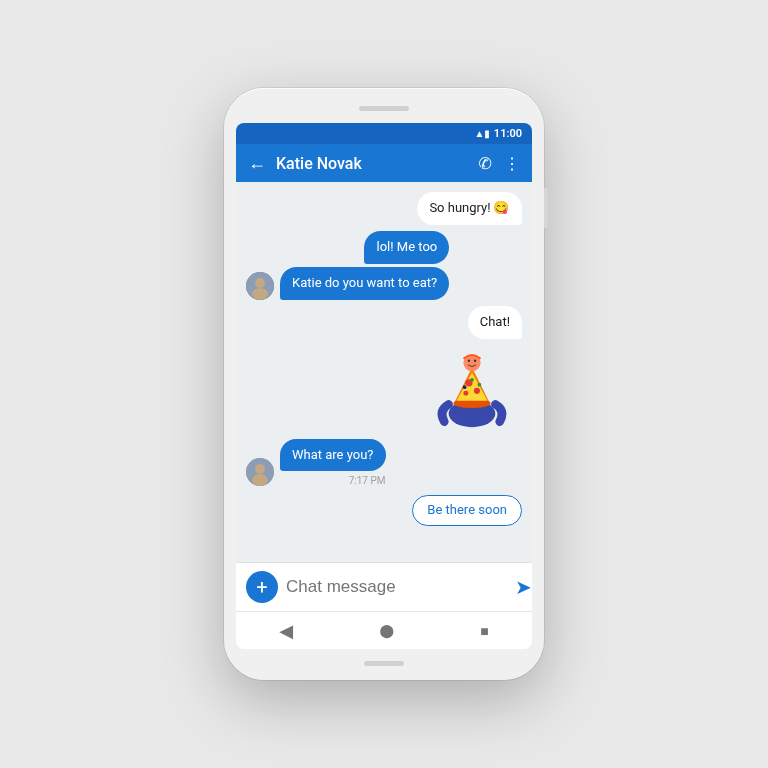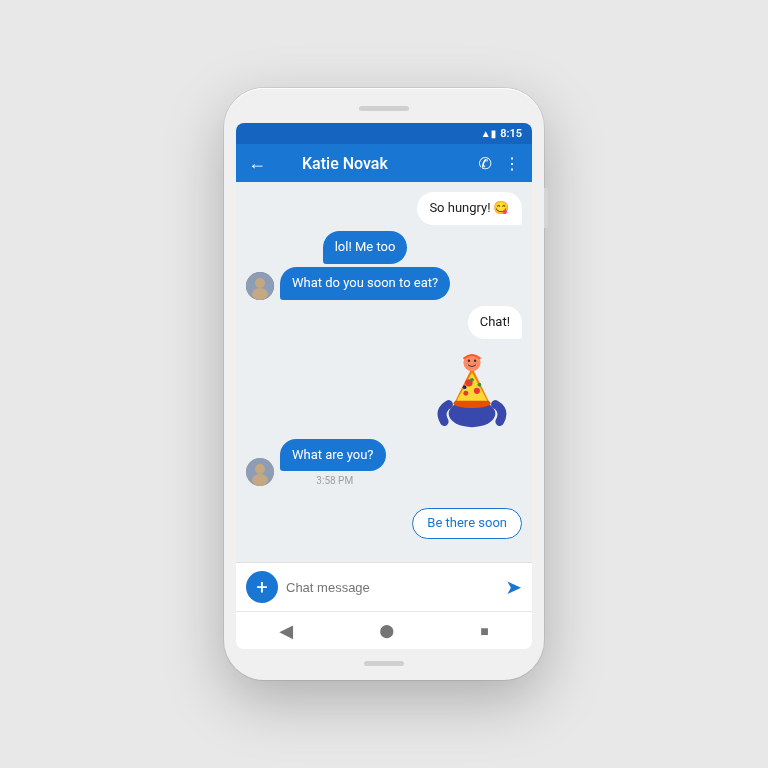--- a/index.html
+++ b/index.html
@@ -74,21 +74,20 @@
     .app-bar-back {
       color: white;
       font-size: 18px;
       cursor: pointer;
     }
     .app-bar-title {
       color: white;
       font-size: 16px;
       font-weight: 500;
       flex: 1;
-      margin-left: 26px;
     }
     .app-bar-icons {
       display: flex;
       gap: 12px;
       align-items: center;
     }
     .app-bar-icon {
       color: white;
       font-size: 16px;
       cursor: pointer;
@@ -158,42 +157,42 @@
       padding: 6px 14px;
       cursor: pointer;
     }
 
     .msg-group {
       display: flex;
       flex-direction: column;
       gap: 3px;
     }
     .msg-group.received {
-      align-items: center;
+      align-items: flex-end;
     }
 
     .timestamp {
       font-size: 10px;
       color: #9e9e9e;
       padding-left: 4px;
       margin-top: 1px;
     }
 
     .sticker-area {
       display: flex;
       justify-content: flex-end;
       padding-right: 10px;
       margin: 4px 0;
     }
 
     .suggestions-row {
       display: flex;
       justify-content: flex-end;
       gap: 24px;
-      margin-top: 16px;
+      margin-top: 3px;
     }
 
     
     .input-bar {
       background: white;
       display: flex;
       align-items: center;
       padding: 8px 10px;
       gap: 8px;
       border-top: 1px solid #e0e0e0;
@@ -209,21 +208,21 @@
       color: white;
       font-size: 20px;
       line-height: 1;
       cursor: pointer;
       flex-shrink: 0;
     }
     .chat-input {
       flex: 1;
       border: none;
       outline: none;
-      font-size: 13px;
+      font-size: 17px;
       color: #9e9e9e;
       background: transparent;
     }
     .send-btn {
       color: #1976d2;
       font-size: 20px;
       cursor: pointer;
     }
 
     
@@ -272,21 +271,21 @@
 </head>
 <body>
 
 <div class="phone-wrapper">
   <div class="phone-speaker"></div>
   <div class="phone-screen">
 
     <div class="status-bar">
       <div class="status-bar-icons">
         <span class="signal-icon">▲▮</span>
-        <span class="status-time">8:15</span>
+        <span class="status-time">11:00</span>
       </div>
     </div>
 
     <div class="app-bar">
       <span class="app-bar-back">←</span>
       <span class="app-bar-title">Katie Novak</span>
       <div class="app-bar-icons">
         <span class="app-bar-icon">✆</span>
         <span class="app-bar-icon">⋮</span>
       </div>
@@ -302,21 +301,21 @@
         <div class="avatar" style="background: linear-gradient(135deg, #78909c, #546e7a); font-size:9px;">
 
           <svg width="28" height="28" viewBox="0 0 28 28">
             <circle cx="14" cy="14" r="14" fill="#8d9db6"></circle>
             <circle cx="14" cy="11" r="5" fill="#c4a882"></circle>
             <ellipse cx="14" cy="22" rx="8" ry="6" fill="#c4a882"></ellipse>
           </svg>
         </div>
         <div class="msg-group received">
           <div class="bubble received">lol! Me too</div>
-          <div class="bubble received">What do you soon to eat?</div>
+          <div class="bubble received">Katie do you want to eat?</div>
         </div>
       </div>
 
       <div class="msg-row sent">
         <div class="bubble sent">Chat!</div>
       </div>
 
       <div class="sticker-area">
         <svg class="pizza-sticker" viewBox="0 0 120 130" xmlns="http://www.w3.org/2000/svg">
 
@@ -354,21 +353,21 @@
       <div class="msg-row received">
         <div class="avatar">
           <svg width="28" height="28" viewBox="0 0 28 28">
             <circle cx="14" cy="14" r="14" fill="#8d9db6"></circle>
             <circle cx="14" cy="11" r="5" fill="#c4a882"></circle>
             <ellipse cx="14" cy="22" rx="8" ry="6" fill="#c4a882"></ellipse>
           </svg>
         </div>
         <div class="msg-group received">
           <div class="bubble received">What are you?</div>
-          <span class="timestamp">3:58 PM</span>
+          <span class="timestamp">7:17 PM</span>
         </div>
       </div>
 
       <div class="suggestions-row">
         <div class="bubble suggestion">Be there soon</div>
       </div>
 
     </div>
 
     <div class="input-bar">

